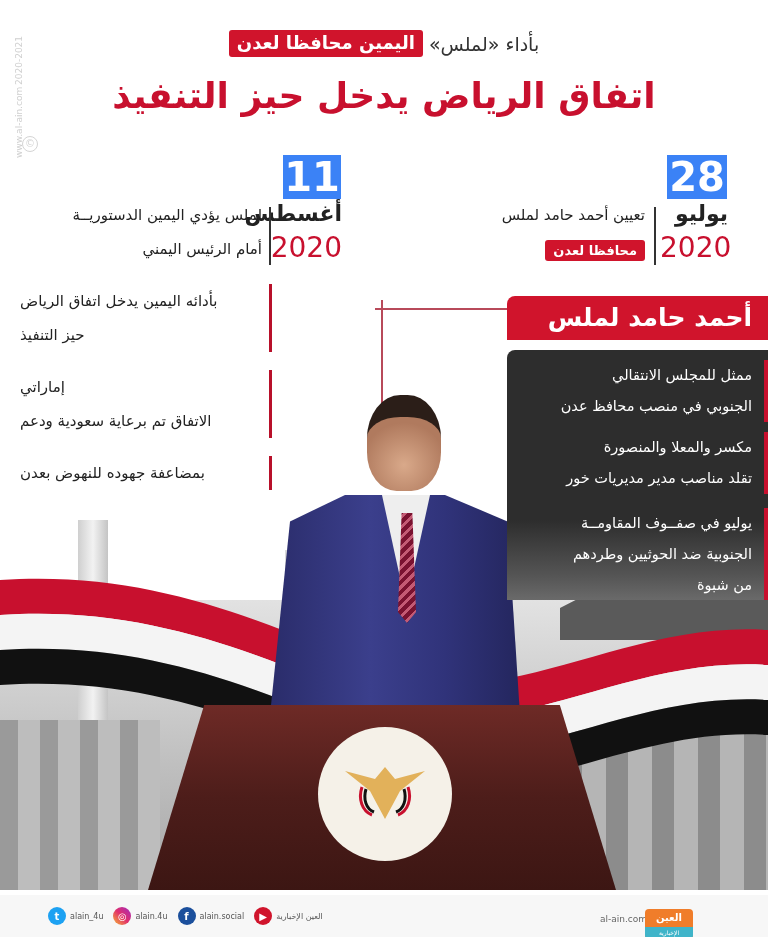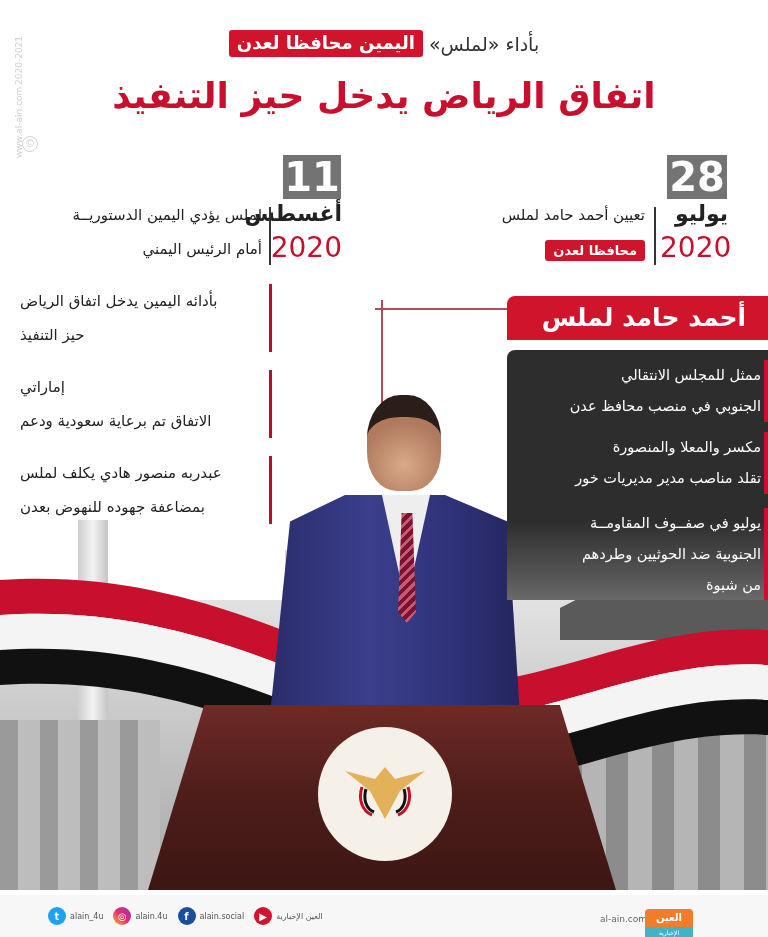--- a/index.html
+++ b/index.html
@@ -3,31 +3,31 @@
 <meta charset="utf-8">
 <style>
 *{box-sizing:border-box;margin:0;padding:0}
 html,body{width:768px;height:937px;overflow:hidden;background:#fff}
 body{position:relative;font-family:"DejaVu Sans",sans-serif;color:#1a1a1a}
 .abs{position:absolute}
 .watermark{left:14px;top:28px;width:34px;height:130px;color:#cfcfcf;font-size:9px;line-height:11px;writing-mode:vertical-rl;transform:rotate(180deg);text-align:right;display:flex;flex-direction:row;gap:2px}
 .subtitle{top:30px;left:0;width:768px;display:flex;justify-content:center;align-items:center;gap:6px;direction:rtl;font-size:19px;color:#333}
 .subtitle .pill{background:#d0142c;color:#fff;font-weight:bold;padding:2px 8px 4px;border-radius:3px;font-size:18px}
 .title{top:75px;left:0;width:768px;text-align:center;direction:rtl;color:#c8102e;font-weight:bold;font-size:36px;letter-spacing:-0.5px}
-.daybox{background:#737373;color:#fff;font-weight:bold;font-size:40px;line-height:44px;text-align:center;height:44px}
+.daybox{background:#3b82f6;color:#fff;font-weight:bold;font-size:40px;line-height:44px;text-align:center;height:44px}
 .month{font-weight:bold;font-size:22px;color:#222;direction:rtl;}
 .year{font-size:28px;color:#c8102e;text-align:right;line-height:30px}
 .vsep{background:#333;width:2px}
 .datetext{direction:rtl;text-align:right;font-size:15px;color:#222;line-height:34px}
 .redpill{background:#d0142c;color:#fff;font-weight:bold;font-size:13px;padding:3px 8px;border-radius:3px;direction:rtl}
 .bullet{direction:rtl;text-align:left;font-size:15px;line-height:34px;color:#222;border-right:3px solid #b8102a;padding-right:10px}
-.namebar{left:507px;top:296px;width:261px;height:44px;background:#d0142c;border-radius:8px 0 0 0;color:#fff;font-weight:bold;font-size:25px;direction:rtl;text-align:right;padding-right:22px;line-height:44px}
+.namebar{left:507px;top:296px;width:261px;height:44px;background:#d0142c;border-radius:8px 0 0 0;color:#fff;font-weight:bold;font-size:25px;direction:rtl;text-align:right;padding-right:16px;line-height:44px}
 .darkbox{left:507px;top:350px;width:261px;height:250px;background:#2d2d2d;border-radius:8px 0 0 0;overflow:hidden}
 .darkbox .shade{position:absolute;left:0;right:0;bottom:0;height:80px;background:linear-gradient(180deg,rgba(45,45,45,0),#555 70%,#6a6a6a)}
-.darkitem{position:absolute;right:0;direction:rtl;text-align:right;color:#fff;font-size:14.5px;line-height:31px;border-right:4px solid #c8102e;padding-right:3px}
+.darkitem{position:absolute;right:0;direction:rtl;text-align:right;color:#fff;font-size:14.5px;line-height:31px;border-right:4px solid #c8102e;padding-right:12px}
 .line{background:#b84a5a}
 .flag{left:0;top:560px;width:768px;height:220px}
 .city{left:0;top:600px;width:768px;height:290px;background:linear-gradient(180deg,#e2e2e2,#bdbdbd 60%,#a8a8a8)}
 .footer{left:0;top:895px;width:768px;height:42px;background:#f7f7f7}
 .social{display:flex;align-items:center;gap:4px;font-size:8px;color:#555}
 .sicon{width:18px;height:18px;border-radius:50%;color:#fff;display:flex;align-items:center;justify-content:center;font-size:10px;font-weight:bold}
 </style>
 </head>
 <body>
 
@@ -61,21 +61,20 @@
 
 <div class="abs bullet" style="left:20px;top:284px;width:252px">
   <div>بأدائه اليمين يدخل اتفاق الرياض</div>
   <div>حيز التنفيذ</div>
 </div>
 <div class="abs bullet" style="left:20px;top:370px;width:252px">
   <div>إماراتي</div>
   <div>الاتفاق تم برعاية سعودية ودعم</div>
 </div>
 <div class="abs bullet" style="left:20px;top:456px;width:252px">
-  <div>عبدربه منصور هادي يكلف لملس</div>
   <div>بمضاعفة جهوده للنهوض بعدن</div>
 </div>
 
 <div class="abs city">
   <div class="abs" style="left:78px;top:-80px;width:30px;height:370px;background:linear-gradient(90deg,#cfcfcf,#f2f2f2,#c4c4c4)"></div>
   <div class="abs" style="left:285px;top:-50px;width:22px;height:120px;background:linear-gradient(90deg,#d8d8d8,#f4f4f4,#cccccc)"></div>
   <div class="abs" style="left:0;top:120px;width:160px;height:170px;background:repeating-linear-gradient(90deg,#9a9a9a 0 18px,#bdbdbd 18px 40px)"></div>
   <div class="abs" style="left:560px;top:130px;width:208px;height:160px;background:repeating-linear-gradient(90deg,#8c8c8c 0 22px,#b5b5b5 22px 46px)"></div>
 </div>
 

